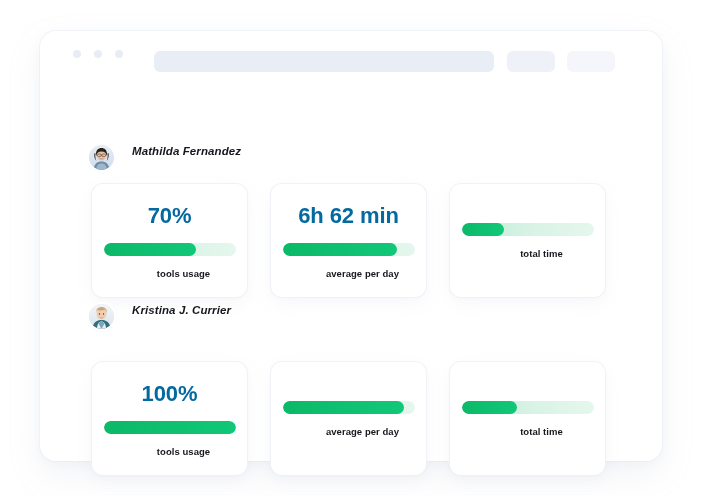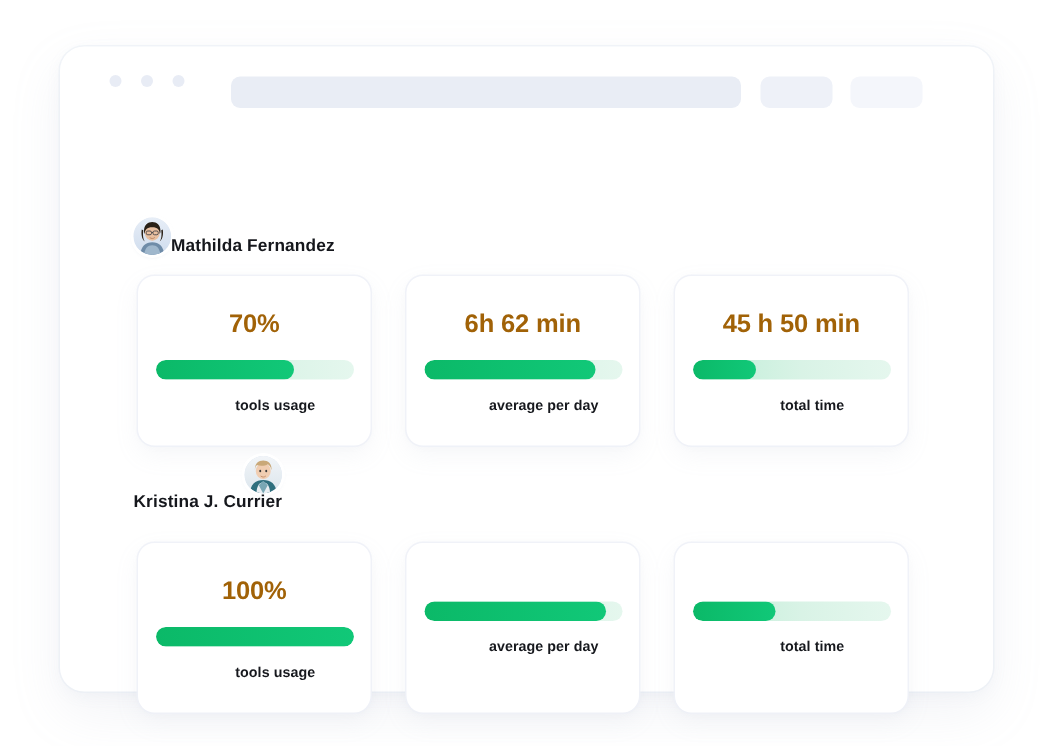--- a/index.html
+++ b/index.html
@@ -67,26 +67,27 @@
 
   
   .content {
     position: relative;
     padding: 0 0 0 0;
   }
 
   .user-row {
     position: absolute;
     display: flex;
-    align-items: flex-end;
-    gap: 0;
+    align-items: flex-start;
+    gap: 18px;
     left: 49px;
+    font-style: italic;
   }
   .user-row-1 { top: 67px; }
-  .user-row-2 { top: 226px; flex-direction: column; }
+  .user-row-2 { top: 226px; }
 
   .avatar {
     width: 25px;
     height: 25px;
     border-radius: 50%;
     overflow: hidden;
     flex: none;
     box-shadow: 0 0 0 2px #ffffff, 0 1px 3px rgba(140,155,180,0.28);
     background: #dfe7f2;
   }
@@ -120,23 +121,23 @@
       0 6px 16px rgba(168,180,200,0.10),
       0 1px 4px rgba(168,180,200,0.06);
     display: flex;
     flex-direction: column;
     align-items: center;
     justify-content: center;
     box-sizing: border-box;
   }
 
   .card-value {
-    font-size: 17px;
+    font-size: 22px;
     font-weight: 700;
-    color: #a16207;
+    color: #0369a1;
     letter-spacing: -0.1px;
     margin-bottom: 14px;
     white-space: nowrap;
   }
 
   .bar-track {
     position: relative;
     width: 132px;
     height: 13px;
     border-radius: 7px;
@@ -219,21 +220,20 @@
         <div class="card-label">tools usage</div>
       </div>
       <div class="card">
         <div class="card-value">6h 62 min</div>
         <div class="bar-track">
           <div class="bar-fill" style="width: 87%;"></div>
         </div>
         <div class="card-label">average per day</div>
       </div>
       <div class="card">
-        <div class="card-value">45 h 50 min</div>
         <div class="bar-track">
           <div class="bar-fill" style="width: 32%;"></div>
         </div>
         <div class="card-label">total time</div>
       </div>
     </div>
 
     <div class="user-row user-row-2">
       <span class="avatar">
         <svg width="25" height="25" viewBox="0 0 50 50" aria-hidden="true">

